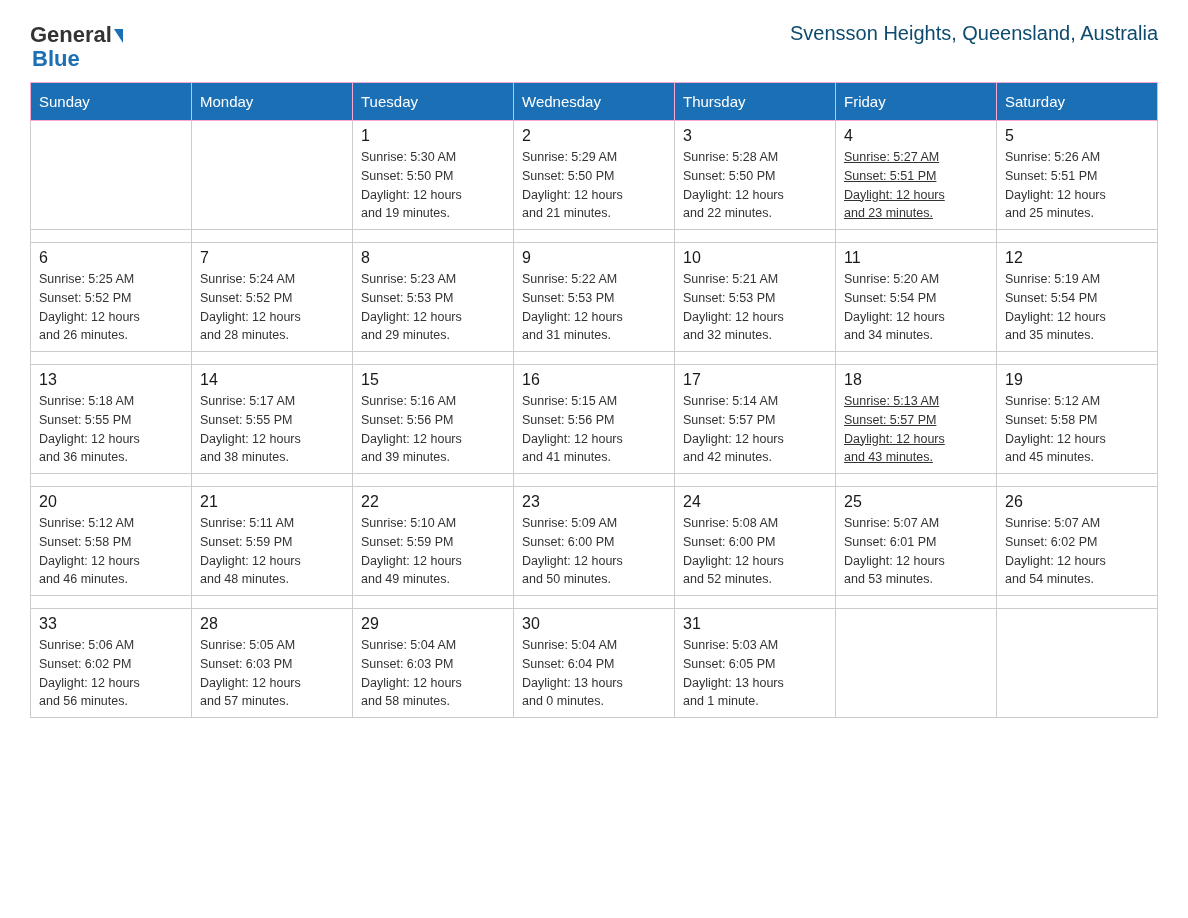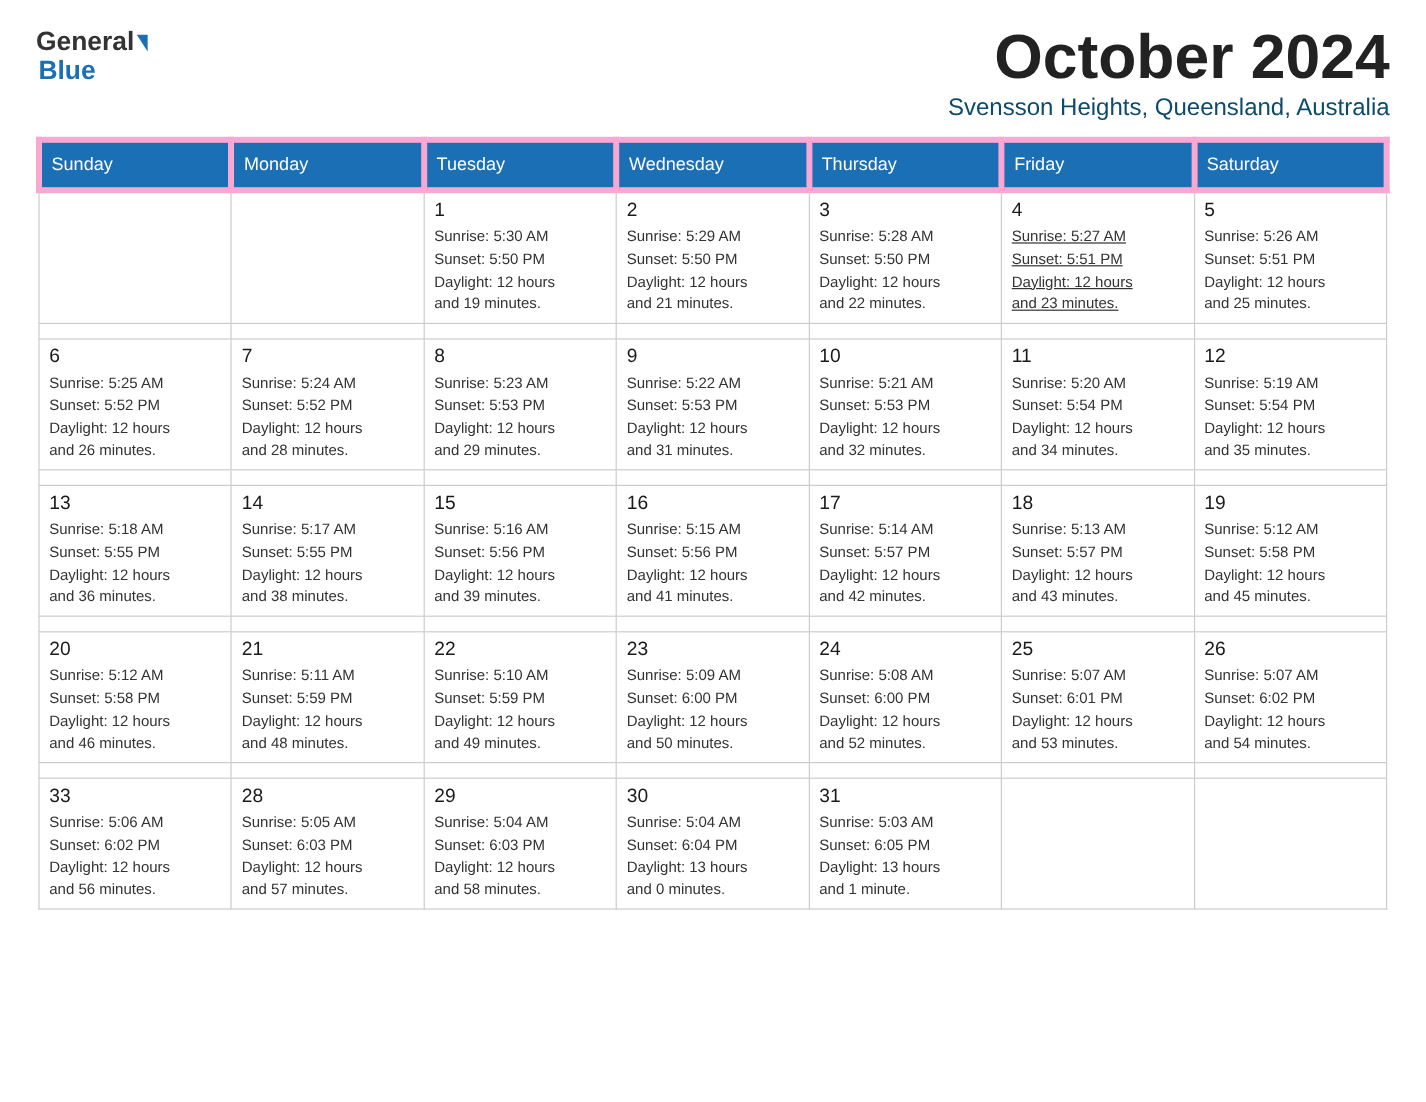--- a/index.html
+++ b/index.html
@@ -66,21 +66,21 @@
       margin-top: 12px;
       font-size: 13px;
     }
     .calendar-table thead tr th {
       background-color: #1a6fb5;
       color: #fff;
       padding: 10px 8px;
       text-align: left;
       font-size: 15px;
       font-weight: normal;
-      border: 5px solid #f9a8d4;
+      border: 1px solid #f9a8d4;
     }
     .calendar-table tbody tr td {
       border: 1px solid #ccc;
       vertical-align: top;
       padding: 6px 8px;
       width: calc(100% / 7);
       min-height: 90px;
       color: #333;
     }
     .day-number {
@@ -115,21 +115,20 @@
 <body>
 
 <div class="header-row">
   <div class="logo">
     <div class="logo-text">
       <span>General</span><span class="logo-triangle"></span>
     </div>
     <div class="logo-line2">Blue</div>
   </div>
   <div class="title-block">
-    <div class="month-title">October 2024</div>
     <div class="location-title">Svensson Heights, Queensland, Australia</div>
   </div>
 </div>
 
 <table class="calendar-table">
   <thead>
     <tr>
     <th>Sunday</th>
         <th>Monday</th>
         <th>Tuesday</th>
@@ -279,21 +278,21 @@
         </td>
         <td>
           <span class="day-number">17</span>
           <div class="day-info" style="white-space: pre-line;">Sunrise: 5:14 AM
 Sunset: 5:57 PM
 Daylight: 12 hours
 and 42 minutes.</div>
         </td>
         <td>
           <span class="day-number">18</span>
-          <div class="day-info" style="white-space: pre-line;">Sunrise: 5:13 AM
+          <div class="day-info" style="white-space: pre-line; text-decoration: underline;">Sunrise: 5:13 AM
 Sunset: 5:57 PM
 Daylight: 12 hours
 and 43 minutes.</div>
         </td>
         <td>
           <span class="day-number">19</span>
           <div class="day-info" style="white-space: pre-line;">Sunrise: 5:12 AM
 Sunset: 5:58 PM
 Daylight: 12 hours
 and 45 minutes.</div>

